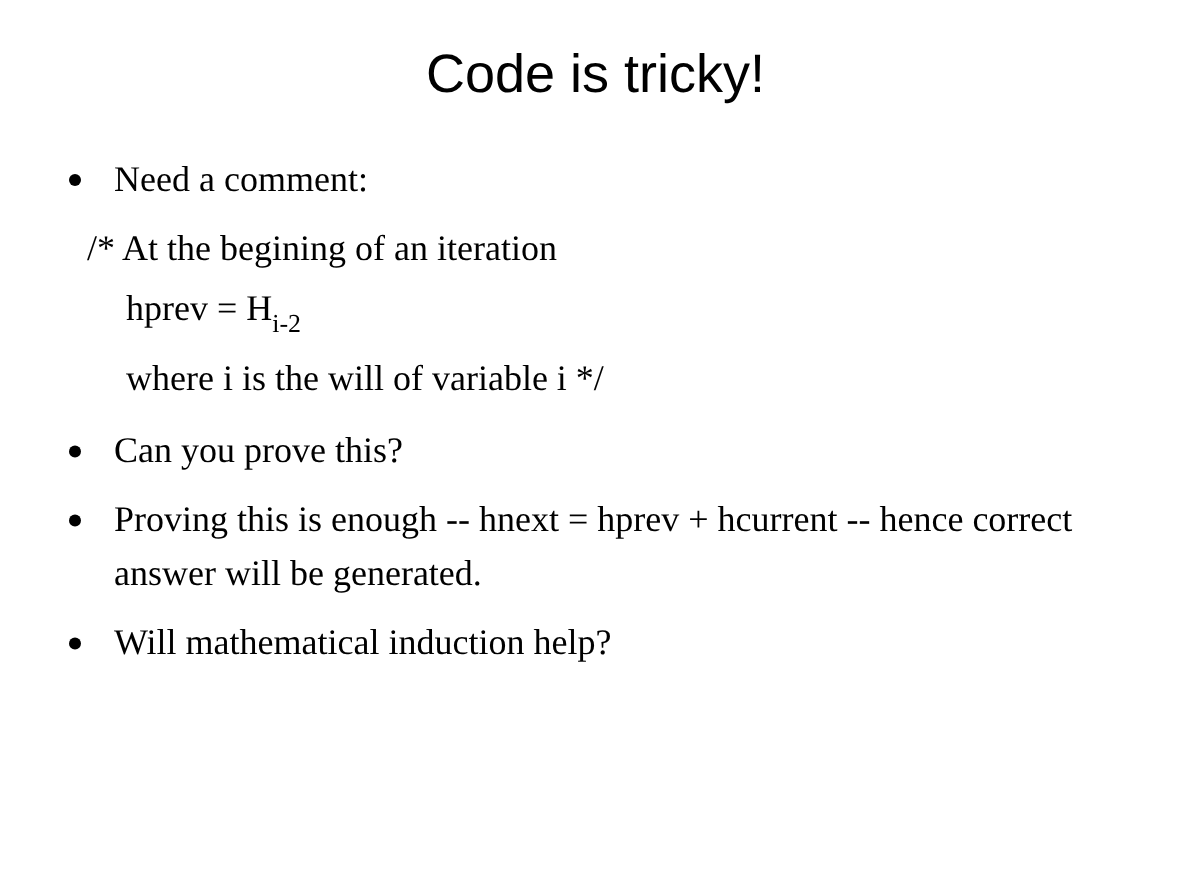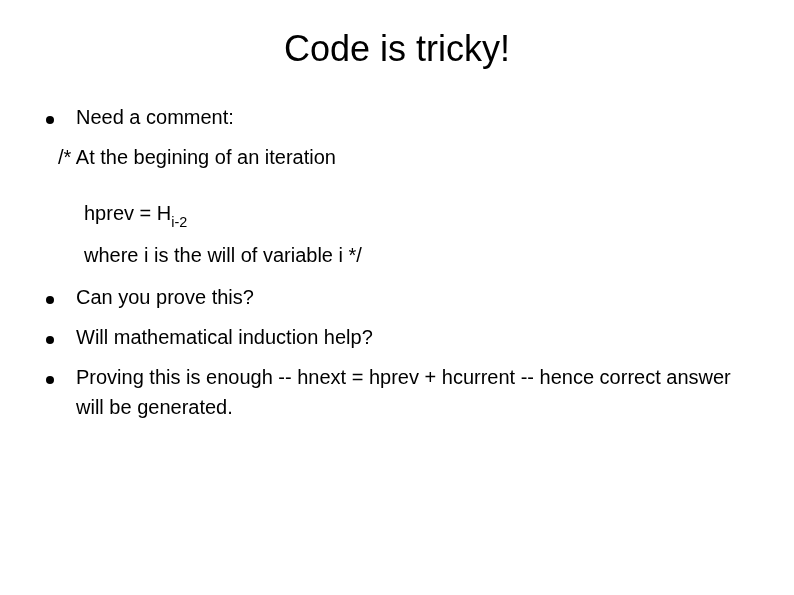--- a/index.html
+++ b/index.html
@@ -1,23 +1,23 @@
 <!DOCTYPE html>
 <html><head>
 <meta charset="utf-8">
 <style>
   * { margin: 0; padding: 0; box-sizing: border-box; }
   html, body { width: 794px; height: 595px; background: #fff; font-family: Arial, Helvetica, sans-serif; color: #000; }
   .slide { width: 794px; height: 471px; position: relative; padding: 20px 40px 20px 40px; }
   .title { font-size: 36px; text-align: center; margin-top: 8px; margin-bottom: 32px; font-weight: normal; }
-  .content { font-size: 20px; line-height: 1.5; }
+  .content { font-size: 24px; line-height: 1.5; font-family: Liberation Serif, serif; }
   .bullet-row { display: flex; align-items: flex-start; margin-bottom: 10px; }
   .bullet-dot { width: 8px; height: 8px; background: #000; border-radius: 50%; flex: 0 0 8px; margin-top: 14px; margin-right: 22px; margin-left: 6px; }
   .bullet-text { flex: 1; }
-  .indent-1 { padding-left: 18px; margin-bottom: 26px; }
+  .indent-1 { padding-left: 18px; margin-bottom: 4px; }
   .indent-2 { padding-left: 44px; margin-bottom: 8px; }
   .sub { font-size: 0.72em; vertical-align: sub; position: relative; top: 2px; }
   .gap-top { margin-top: 12px; }
 </style>
 </head>
 <body>
 
 <div class="slide">
   <h1 class="title">Code is tricky!</h1>
 
@@ -37,22 +37,22 @@
 
     <div class="indent-2">where i is the will of variable i  */</div>
 
     <div class="bullet-row gap-top">
       <span class="bullet-dot"></span>
       <span class="bullet-text">Can you prove this?</span>
     </div>
 
     <div class="bullet-row">
       <span class="bullet-dot"></span>
-      <span class="bullet-text">Will mathematical induction help?</span>
+      <span class="bullet-text">Proving this is enough -- hnext = hprev + hcurrent -- hence correct answer will be generated.</span>
     </div>
 
     <div class="bullet-row">
       <span class="bullet-dot"></span>
-      <span class="bullet-text">Proving this is enough -- hnext = hprev + hcurrent -- hence correct answer will be generated.</span>
+      <span class="bullet-text">Will mathematical induction help?</span>
     </div>
 
   </div>
 </div>
 
 </body></html>

